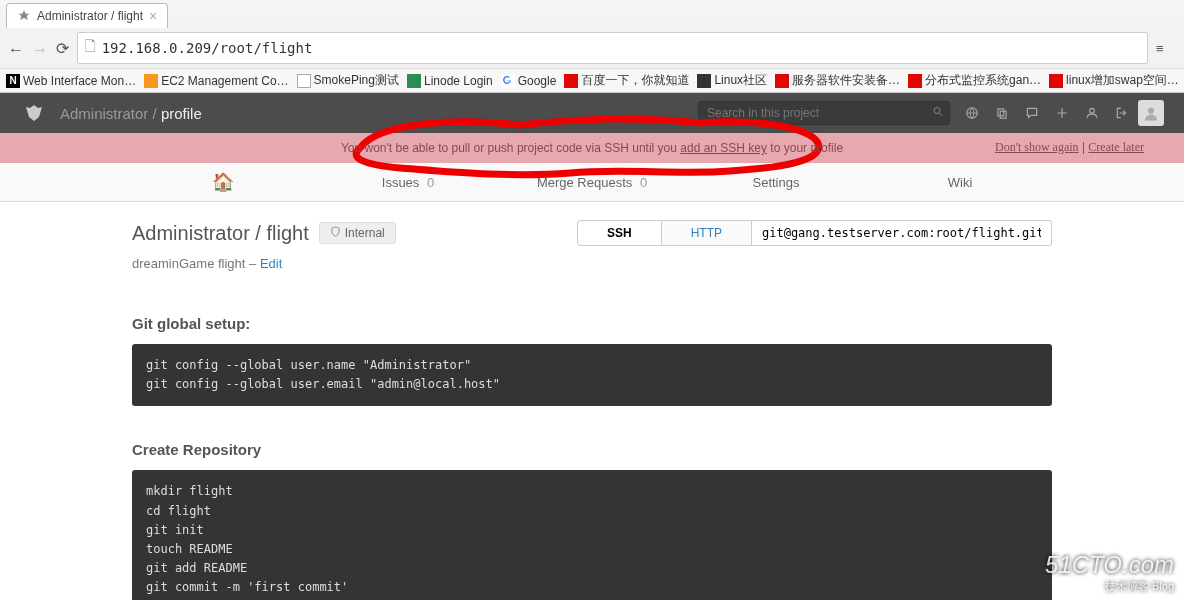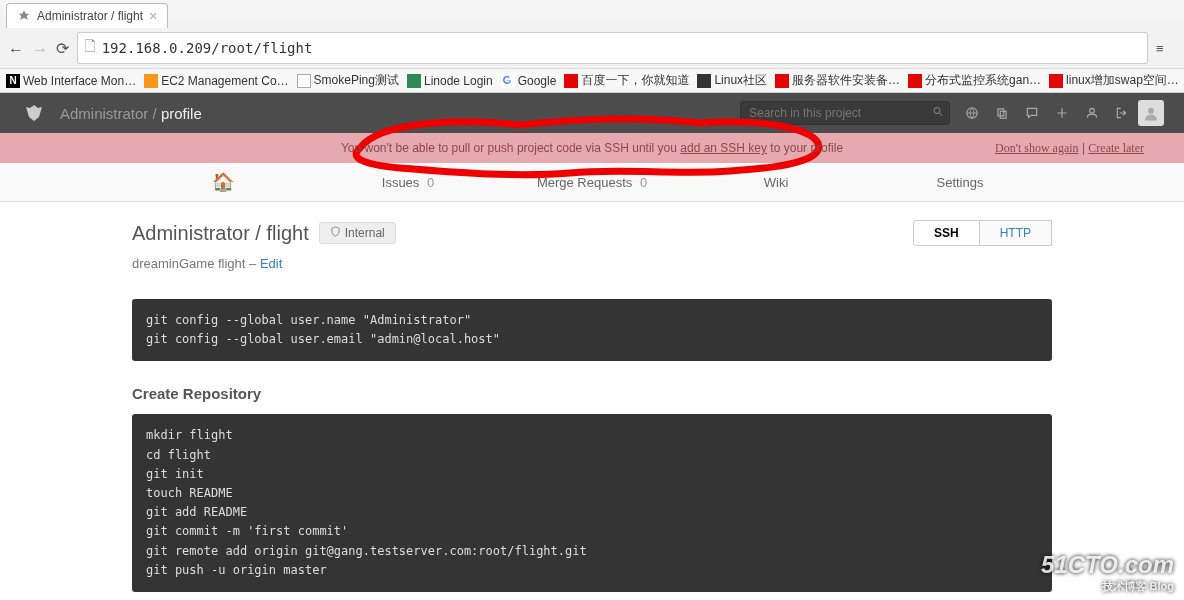--- a/index.html
+++ b/index.html
@@ -29,58 +29,58 @@
     .bi-g { background: #fff; }
     .bi-bd { background: #e10601; }
     .bi-lx { background: #333; }
     .bi-sv { background: #e10601; }
     
     
     .gl-top { background: #4c4c4c; color: #ccc; display: flex; align-items: center; height: 40px; padding: 0 20px; }
     .gl-logo { width: 28px; height: 28px; margin-right: 12px; display: flex; align-items: center; justify-content: center; }
     .gl-breadcrumb { font-size: 15px; color: #999; flex: 1; }
     .gl-breadcrumb .cur { color: #eee; }
-    .gl-search { background: #3a3a3a; border: 1px solid #333; border-radius: 3px; padding: 4px 26px 4px 8px; width: 210px; color: #999; font-size: 12px; position: relative; }
+    .gl-search { background: #3a3a3a; border: 1px solid #333; border-radius: 3px; padding: 4px 26px 4px 8px; width: 252px; color: #999; font-size: 12px; position: relative; }
     .gl-search-icon { position: absolute; right: 6px; top: 50%; transform: translateY(-50%); color: #888; }
     .gl-icons { display: flex; gap: 14px; align-items: center; margin-left: 14px; color: #aaa; }
     .gl-icon { width: 16px; height: 16px; display: flex; align-items: center; justify-content: center; cursor: pointer; }
     .gl-avatar { width: 26px; height: 26px; background: #ddd; border-radius: 3px; margin-left: 8px; display:flex; align-items:center; justify-content:center; color:#888; }
     
     
-    .alert-banner { background: #e6a9b0; color: #8a4a4a; padding: 8px 40px; display: flex; align-items: flex-start; font-size: 12px; position: relative; }
+    .alert-banner { background: #e6a9b0; color: #8a4a4a; padding: 8px 40px; display: flex; align-items: flex-end; font-size: 12px; position: relative; }
     .alert-text { flex: 1; text-align: center; }
     .alert-text a { color: #8a4a4a; text-decoration: underline; }
     .alert-links { position: absolute; right: 40px; }
     .alert-links a { color: #8a4a4a; text-decoration: underline; font-family: Liberation Serif, serif; }
     .circled { position: relative; }
     
     
     .sub-nav { background: #f9f9f9; border-bottom: 1px solid #ddd; }
     .sub-nav-inner { max-width: 920px; margin: 0 auto; display: flex; align-items: center; }
     .sub-nav-item { flex: 1; text-align: center; padding: 8px 0; color: #666; font-size: 13px; cursor: pointer; }
     .sub-nav-item .count { color: #999; margin-left: 4px; }
     .home-icon { font-size: 18px; color: #555; }
     
     
     .main { max-width: 920px; margin: 0 auto; padding: 18px 0 40px; }
     .proj-header { display: flex; align-items: center; gap: 10px; margin-bottom: 10px; }
     .proj-title { font-size: 20px; color: #555; font-weight: normal; }
     .visibility-badge { background: #eee; border: 1px solid #ddd; border-radius: 3px; padding: 3px 10px; font-size: 12px; color: #666; display: inline-flex; align-items: center; gap: 4px; }
     .clone-group { margin-left: auto; display: flex; align-items: center; }
-    .clone-btn { border: 1px solid #ccc; padding: 5px 20px; font-size: 12px; background: #fafafa; cursor: pointer; }
+    .clone-btn { border: 1px solid #ccc; padding: 5px 29px; font-size: 12px; background: #fafafa; cursor: pointer; }
     .clone-btn.active { background: #fff; font-weight: bold; }
     .clone-btn.http { color: #3084bb; }
     .clone-url { border: 1px solid #ccc; border-left: none; padding: 5px 10px; font-family: monospace; font-size: 12px; width: 300px; background: #fff; }
-    .desc { font-size: 13px; color: #777; margin-bottom: 28px; }
+    .desc { font-size: 13px; color: #777; margin-bottom: 44px; }
     .desc a { color: #3084bb; text-decoration: none; }
     .section-head { font-size: 15px; color: #555; margin-bottom: 12px; }
-    pre.code { background: #343434; color: #ddd; padding: 12px 14px; border-radius: 3px; font-family: Consolas, monospace; font-size: 12px; line-height: 1.6; margin-bottom: 24px; overflow: auto; }
-    
-    
-    .watermark { position: fixed; right: 10px; bottom: 6px; color: rgba(255,255,255,0.85); font-weight: bold; font-family: Arial; text-shadow: 0 0 4px #000; text-align: right; }
+    pre.code { background: #343434; color: #ddd; padding: 12px 14px; border-radius: 3px; font-family: Consolas, monospace; font-size: 12px; line-height: 1.6; margin-bottom: 35px; overflow: auto; }
+    
+    
+    .watermark { position: fixed; right: 10px; bottom: 6px; color: rgba(255,255,255,0.85); font-weight: normal; font-family: Arial; text-shadow: 0 0 4px #000; text-align: right; }
     .watermark .big { font-size: 24px; font-style: italic; }
     .watermark .sm { font-size: 11px; }
     
     
     .red-scribble { position: absolute; pointer-events: none; }
   </style>
 </head>
 <body>
 
 <div class="browser-chrome">
@@ -223,44 +223,46 @@
   <div class="alert-links">
     <a href="#">Don't show again</a><span> | </span><a href="#">Create later</a>
   </div>
 </div>
 
 <div class="sub-nav">
   <div class="sub-nav-inner">
     <div class="sub-nav-item"><span class="home-icon">🏠</span></div>
     <div class="sub-nav-item"><span>Issues</span> <span class="count">0</span></div>
     <div class="sub-nav-item"><span>Merge Requests</span> <span class="count">0</span></div>
+    <div class="sub-nav-item"><span>Settings</span></div>
     <div class="sub-nav-item"><span>Wiki</span></div>
-    <div class="sub-nav-item"><span>Settings</span></div>
   </div>
 </div>
 
 <div class="main">
   <div class="proj-header">
     <h1 class="proj-title">Administrator / flight</h1>
     <span class="visibility-badge">
       <span><svg width="11" height="11" viewBox="0 0 24 24">
             <path d="M12 2l8 3v6c0 5-3 9-8 11-5-2-8-6-8-11V5z" fill="none" stroke="#888" stroke-width="2"></path>
           </svg></span>
       <span>Internal</span>
     </span>
     <div class="clone-group">
       <button class="clone-btn active" style="border-radius:3px 0 0 3px;">SSH</button>
       <button class="clone-btn http" style="border-left:none;">HTTP</button>
+      <input class="clone-url" readonly="" style="border-radius: 0px 3px 3px 0px;" value="git@gang.testserver.com:root/flight.git">
     </div>
   </div>
 
   <p class="desc">
     <span>dreaminGame flight – </span><a href="#">Edit</a>
   </p>
 
+  <h3 class="section-head">Git global setup:</h3>
   <pre class="code">git config --global user.name "Administrator"
 git config --global user.email "admin@local.host"</pre>
 
   <h3 class="section-head">Create Repository</h3>
   <pre class="code">mkdir flight
 cd flight
 git init
 touch README
 git add README
 git commit -m 'first commit'

